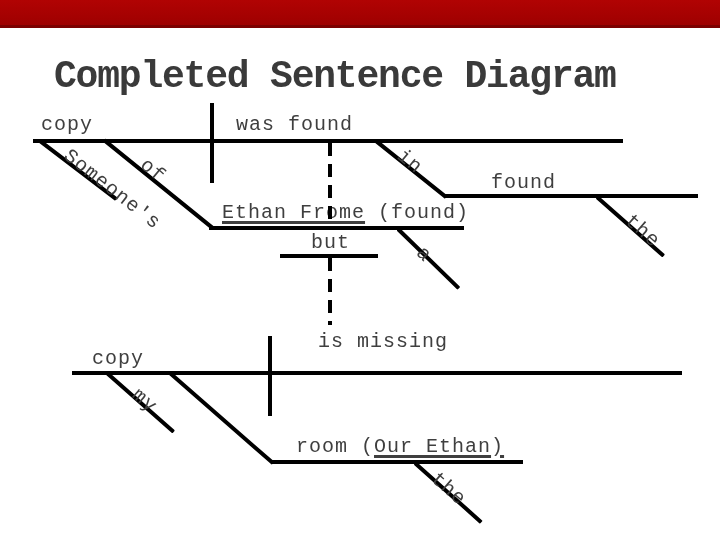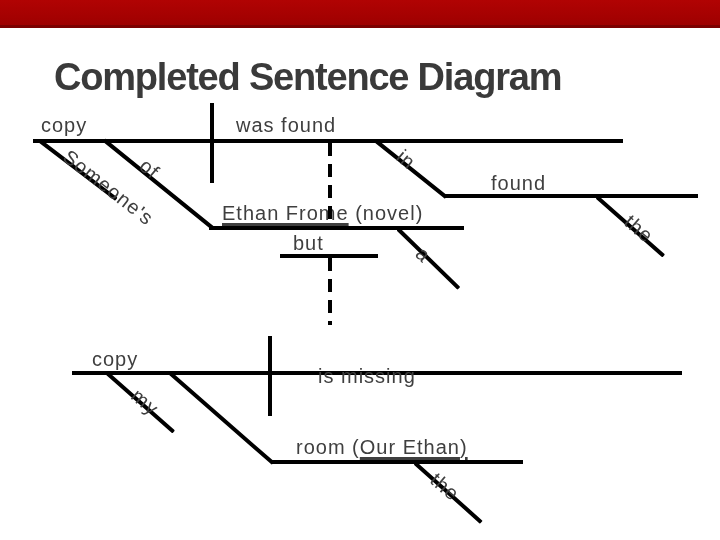--- a/index.html
+++ b/index.html
@@ -1,17 +1,17 @@
 <!DOCTYPE html>
 <html><head>
 <meta charset="utf-8">
 <style>
   html,body{margin:0;padding:0;background:#fff;}
   .slide{position:relative;width:720px;height:540px;background:#ffffff;overflow:hidden;
-         font-family:Liberation Sans, sans-serif;}
+         font-family:Liberation Mono, monospace;}
   .accent-bar{position:absolute;left:0;top:0;width:720px;height:25px;
               background:linear-gradient(to bottom,#b10303,#9e0000);
               border-bottom:3px solid #7c0000;}
   .title{position:absolute;left:54px;top:58px;font-size:38px;font-weight:bold;
          letter-spacing:-1.2px;color:#3a3a3a;white-space:nowrap;line-height:1;}
   .hline{position:absolute;height:4px;background:#000;}
   .vline{position:absolute;width:4px;background:#000;}
   .dline{position:absolute;height:4px;background:#000;transform-origin:0 50%;border-radius:1px;}
   .vdash{position:absolute;width:4px;
          background:repeating-linear-gradient(to bottom,#000 0 13px,transparent 13px 21px);}
@@ -33,40 +33,40 @@
   <div class="vline" style="left:210px;top:103px;height:80px;"></div>
   <div class="lbl" style="left:41px;top:115px;">copy</div>
   <div class="lbl" style="left:236px;top:115px;">was found</div>
 
   <div class="dline" style="left:40px;top:139px;width:96px;transform:rotate(37.3deg);"></div>
   <div class="lbl rlbl" style="left:72px;top:146px;transform:rotate(38deg);">Someone's</div>
 
   <div class="dline" style="left:104px;top:138px;width:141px;transform:rotate(39deg);"></div>
   <div class="lbl rlbl" style="left:149px;top:155px;transform:rotate(40deg);">of</div>
   <div class="hline" style="left:209px;top:226px;width:255px;"></div>
-  <div class="lbl" style="left:222px;top:203px;"><span class="u">Ethan Frome</span><span> (novel)</span></div>
+  <div class="lbl" style="left:222px;top:203px;"><span class="u">Ethan Frome</span><span> (found)</span></div>
   <div class="dline" style="left:398px;top:227px;width:85px;transform:rotate(44.3deg);"></div>
   <div class="lbl rlbl" style="left:426px;top:243px;transform:rotate(44deg);">a</div>
 
   <div class="dline" style="left:376px;top:139px;width:90px;transform:rotate(38.7deg);"></div>
   <div class="lbl rlbl" style="left:406px;top:146px;transform:rotate(40deg);">in</div>
   <div class="hline" style="left:445px;top:194px;width:253px;"></div>
   <div class="lbl" style="left:491px;top:173px;">found</div>
   <div class="dline" style="left:597px;top:195px;width:89px;transform:rotate(41.5deg);"></div>
   <div class="lbl rlbl" style="left:634px;top:211px;transform:rotate(41deg);">the</div>
 
   <div class="vdash" style="left:328px;top:143px;height:84px;"></div>
-  <div class="lbl" style="left:293px;top:233px;text-align:right;">but</div>
+  <div class="lbl" style="left:311px;top:233px;text-align:right;">but</div>
   <div class="hline" style="left:280px;top:254px;width:98px;"></div>
   <div class="vdash" style="left:328px;top:258px;height:67px;"></div>
 
   <div class="hline" style="left:72px;top:371px;width:610px;"></div>
   <div class="vline" style="left:268px;top:336px;height:80px;"></div>
   <div class="lbl" style="left:92px;top:349px;">copy</div>
-  <div class="lbl" style="left:318px;top:366px;">is missing</div>
+  <div class="lbl" style="left:318px;top:332px;">is missing</div>
 
   <div class="dline" style="left:107px;top:371px;width:89px;transform:rotate(41.5deg);"></div>
   <div class="lbl rlbl" style="left:141px;top:385px;transform:rotate(41deg);">my</div>
 
   <div class="dline" style="left:170px;top:371px;width:137px;transform:rotate(41.2deg);"></div>
   <div class="hline" style="left:271px;top:460px;width:252px;"></div>
   <div class="lbl" style="left:296px;top:437px;"><span>room (</span><span class="u"><span>Our Ethan</span><span>)</span></span></div>
   <div class="dline" style="left:415px;top:461px;width:89px;transform:rotate(41.8deg);"></div>
   <div class="lbl rlbl" style="left:440px;top:469px;transform:rotate(41deg);">the</div>
 

